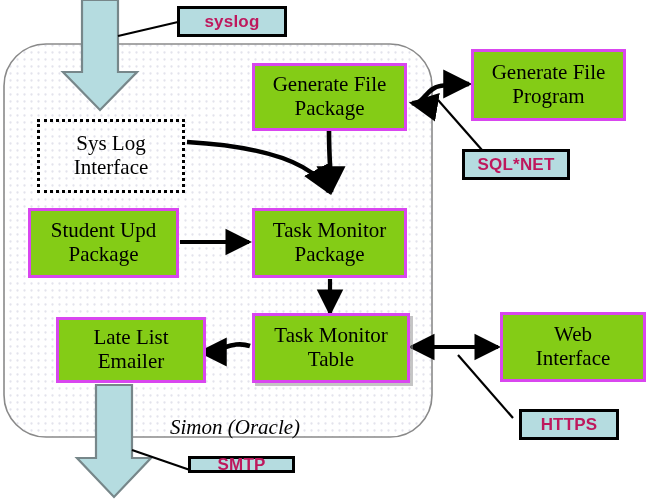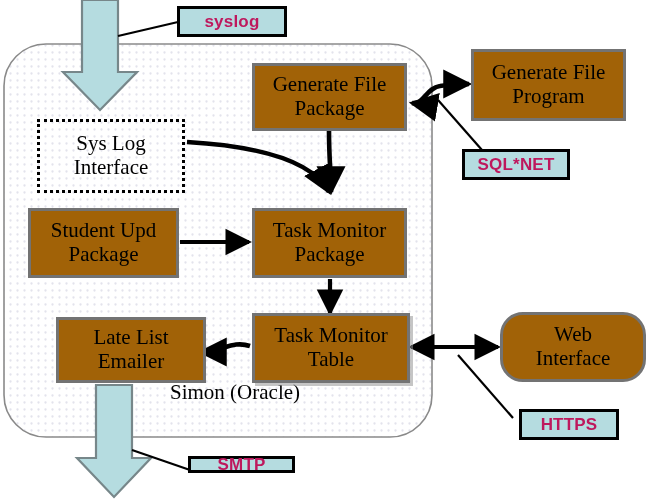--- a/index.html
+++ b/index.html
@@ -28,22 +28,22 @@
     position: absolute;
     box-sizing: border-box;
     display: flex;
     align-items: center;
     justify-content: center;
     text-align: center;
     line-height: 1.12;
     font-family: "Liberation Serif", "DejaVu Serif", serif;
     font-size: 21px;
     color: #000000;
-    background: #a16207;
-    border: 3px solid #737373;
+    background: #84cc16;
+    border: 3px solid #d946ef;
     z-index: 5;
   }
   .node-dotted {
     border: 3px dotted #000000;
     background: transparent;
   }
   .node-shadow {
     box-shadow: 3px 3px 0 0 rgba(150,150,150,0.55);
   }
   .node-label {
@@ -159,38 +159,38 @@
   <div class="node node-shadow" style="left:252px; top:313px; width:158px; height:70px;">
     <span class="node-label">Task Monitor
 Table</span>
   </div>
 
   <div class="node" style="left:56px; top:317px; width:150px; height:66px;">
     <span class="node-label">Late List
 Emailer</span>
   </div>
 
-  <div class="node" style="left:500px; top:312px; width:146px; height:70px;border-radius:23px;">
+  <div class="node" style="left:500px; top:312px; width:146px; height:70px;">
     <span class="node-label">Web
 Interface</span>
   </div>
 
   <div class="tag" style="left:177px; top:6px; width:110px; height:31px;">
     <span>syslog</span>
   </div>
 
   <div class="tag" style="left:462px; top:149px; width:108px; height:31px;">
     <span>SQL*NET</span>
   </div>
 
   <div class="tag" style="left:519px; top:409px; width:100px; height:31px;">
     <span>HTTPS</span>
   </div>
 
   <div class="tag" style="left:188px; top:456px; width:107px; height:17px;">
     <span>SMTP</span>
   </div>
 
-  <div class="container-label" style="left:170px; top:380px;">
+  <div class="container-label" style="left:170px; top:415px;font-style:italic;">
     <span>Simon (Oracle)</span>
   </div>
 
 </div>
 
 </body></html>

